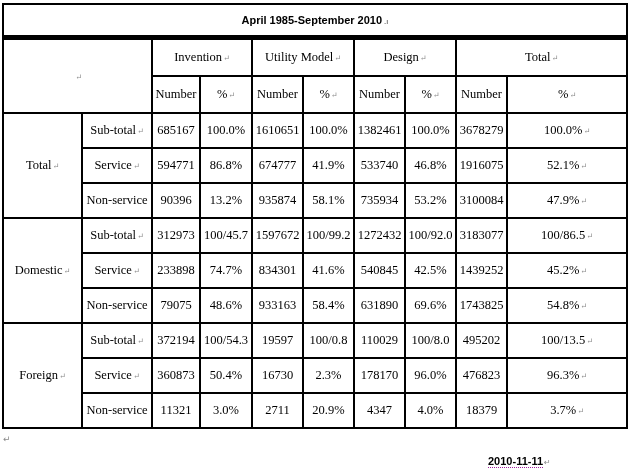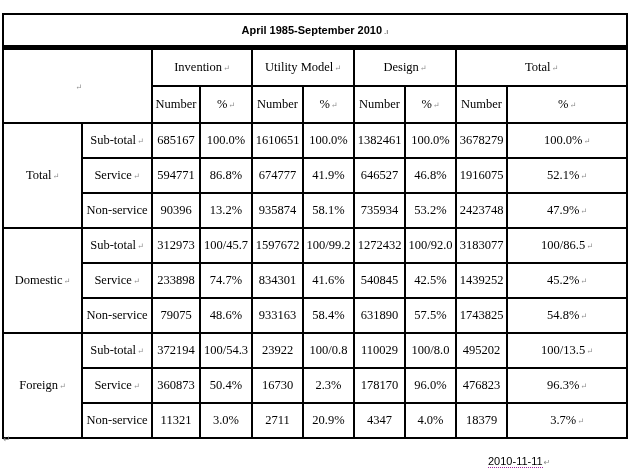--- a/index.html
+++ b/index.html
@@ -2,21 +2,21 @@
 <html><head>
   <meta charset="utf-8">
   <style>
     html, body { margin: 0; padding: 0; background: #ffffff; }
     body {
       width: 628px; height: 471px; position: relative; overflow: hidden;
       font-family: "Liberation Serif", "DejaVu Serif", serif;
       color: #000;
     }
     table.grid {
-      position: absolute; left: 2px; top: 13px;
+      position: absolute; left: 2px; top: 3px;
       border-collapse: collapse;
       table-layout: fixed;
       width: 624px;
     }
     table.grid td {
       border: 2px solid #000;
       padding: 0;
       font-size: 12.5px;
       text-align: center;
       vertical-align: middle;
@@ -43,21 +43,21 @@
     .para-mark {
       position: absolute; left: 3px; top: 434px;
       color: #8a8a8a; font-size: 9px;
       font-family: "DejaVu Sans", sans-serif;
     }
     .date {
       position: absolute; left: 488px; top: 455px;
       font-family: "Liberation Sans", "DejaVu Sans", sans-serif;
       font-size: 11px;
     }
-    .date .txt { border-bottom: 1px dotted #a020a0; }
+    .date .txt { border-bottom: 1px dotted #a020a0; font-weight: bold; }
     .date .mk { color: #8a8a8a; font-size: 8px; margin-left: 1px; }
     .corner-mark { color:#8a8a8a; font-size: 8px; padding-left: 2px; }
   </style>
 </head>
 <body>
 
 <table class="grid">
   <colgroup>
     <col style="width:79px">
     <col style="width:70px">
@@ -106,34 +106,34 @@
     <td>100.0%</td>
     <td>3678279</td>
     <td class="mark">100.0%</td>
   </tr>
   <tr class="data">
     <td class="rowlabel-sub mark">Service</td>
     <td>594771</td>
     <td>86.8%</td>
     <td>674777</td>
     <td>41.9%</td>
-    <td>646527</td>
+    <td>533740</td>
     <td>46.8%</td>
     <td>1916075</td>
     <td class="mark">52.1%</td>
   </tr>
   <tr class="data">
     <td class="rowlabel-sub">Non-service</td>
     <td>90396</td>
     <td>13.2%</td>
     <td>935874</td>
     <td>58.1%</td>
     <td>735934</td>
     <td>53.2%</td>
-    <td>2423748</td>
+    <td>3100084</td>
     <td class="mark">47.9%</td>
   </tr>
 
   <tr class="data">
     <td rowspan="3" class="mark">Domestic</td>
     <td class="rowlabel-sub mark">Sub-total</td>
     <td>312973</td>
     <td>100/45.7</td>
     <td>1597672</td>
     <td>100/99.2</td>
@@ -153,31 +153,31 @@
     <td>1439252</td>
     <td class="mark">45.2%</td>
   </tr>
   <tr class="data">
     <td class="rowlabel-sub">Non-service</td>
     <td>79075</td>
     <td>48.6%</td>
     <td>933163</td>
     <td>58.4%</td>
     <td>631890</td>
-    <td>57.5%</td>
+    <td>69.6%</td>
     <td>1743825</td>
     <td class="mark">54.8%</td>
   </tr>
 
   <tr class="data">
     <td rowspan="3" class="mark">Foreign</td>
     <td class="rowlabel-sub mark">Sub-total</td>
     <td>372194</td>
     <td>100/54.3</td>
-    <td>23922</td>
+    <td>19597</td>
     <td>100/0.8</td>
     <td>110029</td>
     <td>100/8.0</td>
     <td>495202</td>
     <td class="mark">100/13.5</td>
   </tr>
   <tr class="data">
     <td class="rowlabel-sub mark">Service</td>
     <td>360873</td>
     <td>50.4%</td>

